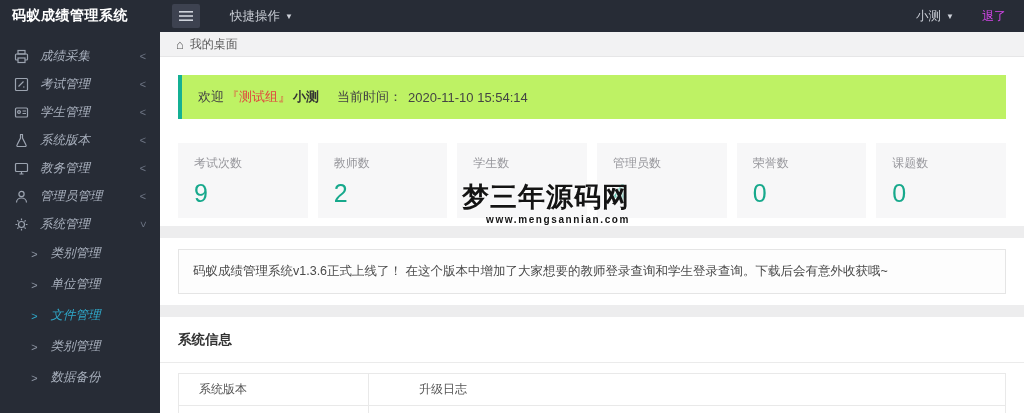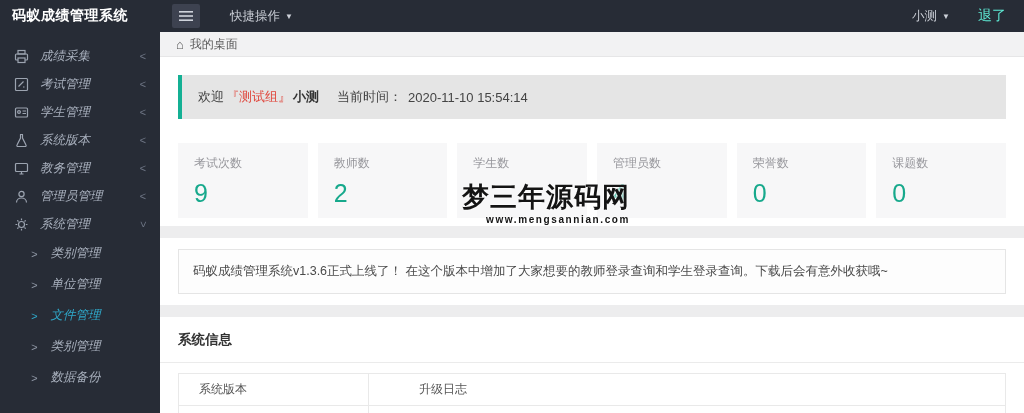--- a/index.html
+++ b/index.html
@@ -10,42 +10,42 @@
   
   .topbar { position:absolute; top:0; left:0; width:1024px; height:32px;
             background:#272c36; display:flex; align-items:center; z-index:5; }
   .logo { width:160px; padding-left:12px; color:#ffffff; font-size:14px; font-weight:bold; letter-spacing:.5px; }
   .hamburger-btn { margin-left:12px; width:28px; height:24px; background:#3d4250; border-radius:2px;
                    display:flex; align-items:center; justify-content:center; cursor:pointer; }
   .quick-actions { margin-left:30px; color:#cdd1d9; font-size:12.5px; display:flex; align-items:center; gap:5px; cursor:pointer; }
   .caret { font-size:8px; color:#cdd1d9; }
   .topbar-spacer { flex:1; }
   .user-menu { color:#cdd1d9; font-size:12.5px; display:flex; align-items:center; gap:5px; margin-right:28px; cursor:pointer; }
-  .logout-link { color:#5eead4; font-size:14px; margin-right:18px; cursor:pointer; }
+  .logout-link { color:#d946ef; font-size:12px; margin-right:18px; cursor:pointer; }
 
   
   .sidebar { position:absolute; top:32px; left:0; width:160px; height:381px; background:#272c36; padding-top:10px;font-style:italic; }
   .side-item { height:28px; display:flex; align-items:center; padding:0 14px; color:#a9b1be; font-size:12.5px; cursor:pointer; }
   .side-item .mi { width:15px; height:15px; margin-right:11px; flex:none; opacity:.9; }
   .side-item .chev { margin-left:auto; color:#6e7685; font-size:11px; line-height:1; }
   .chev.open { display:inline-block; transform:rotate(-90deg); }
   .sub-item { height:31px; display:flex; align-items:center; padding-left:31px; color:#a9b1be; font-size:12.5px; cursor:pointer; }
   .sub-item .arrow { font-size:11px; margin-right:13px; color:#8e96a4; }
   .sub-item.active, .sub-item.active .arrow { color:#2fa8c9; }
 
   
   .main { position:absolute; top:32px; left:160px; width:864px; height:381px;
           background:#ededee; display:flex; flex-direction:column; overflow:hidden; }
   .breadcrumb { height:25px; background:#f2f2f3; border-bottom:1px solid #e6e6e7;
                 display:flex; align-items:center; padding-left:16px; color:#5a5a5a; font-size:12px; flex:none; }
   .home-glyph { font-size:13px; margin-right:6px; color:#555; }
 
   .panel { background:#ffffff; }
   .panel-1 { padding:18px 18px 8px; flex:none; }
-  .welcome-banner { background:#e5e5e5; border-left:4px solid #14b094; padding:13px 16px;
+  .welcome-banner { background:#bef264; border-left:4px solid #14b094; padding:13px 16px;
                     font-size:13px; color:#444; display:flex; align-items:center; flex-wrap:nowrap; white-space:nowrap; }
   .welcome-group { color:#e0483e; margin:0 2px; }
   .welcome-user { font-weight:bold; color:#333; margin-right:18px; }
   .welcome-time-label { color:#444; }
   .welcome-time { margin-left:6px; color:#444; }
 
   .stats-row { margin-top:24px; display:flex; gap:10px; }
   .stat-card { flex:1; background:#f7f7f8; padding:12px 16px 10px; }
   .stat-label { font-size:12px; color:#97979c; }
   .stat-value { margin-top:7px; font-size:25px; color:#17a98c; min-height:29px; line-height:29px; }

